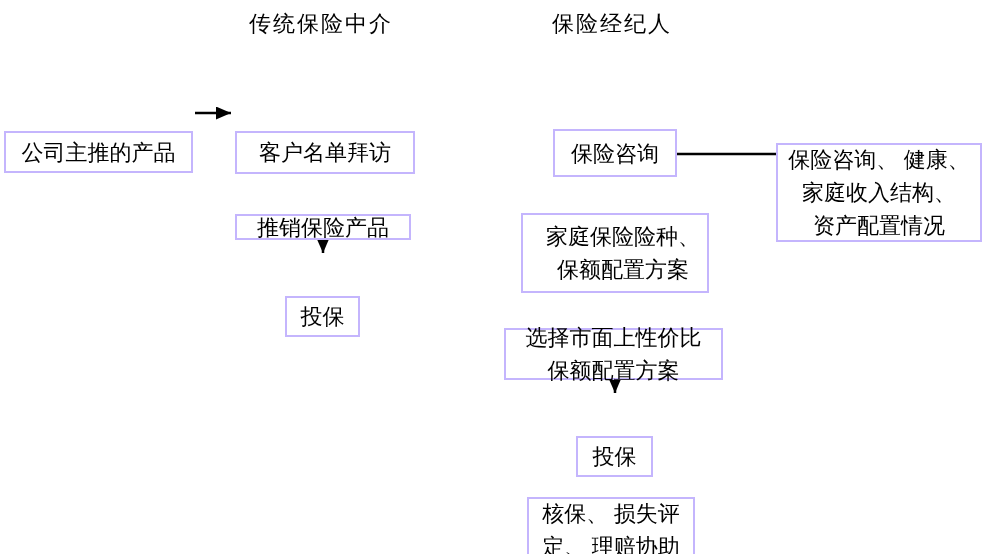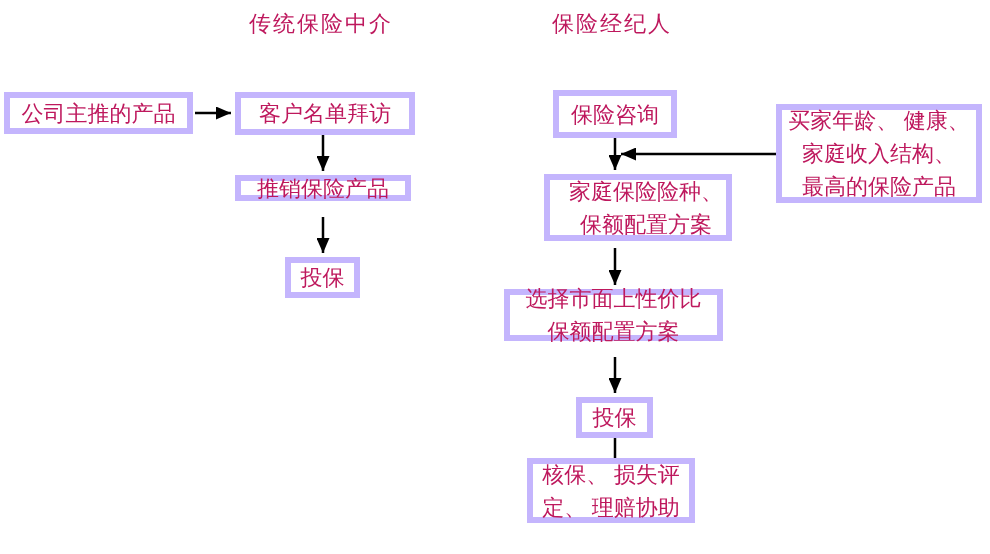--- a/index.html
+++ b/index.html
@@ -2,21 +2,21 @@
 <html><head>
 <meta charset="utf-8">
 <style>
   html, body { margin: 0; padding: 0; background: #ffffff; }
   .canvas {
     position: relative;
     width: 990px;
     height: 554px;
     background: #ffffff;
     font-family: "Liberation Serif", "DejaVu Serif", serif;
-    color: #be185d;
+    color: #000000;
     overflow: hidden;
   }
   .arrows {
     position: absolute;
     left: 0; top: 0;
     width: 990px; height: 554px;
   }
   .col-title {
     position: absolute;
     top: 10px;
@@ -24,41 +24,42 @@
     line-height: 28px;
     text-align: center;
     white-space: nowrap;
     letter-spacing: 2px;
   }
   #title-left  { left: 201px; width: 240px; }
   #title-right { left: 492px; width: 240px; }
   .node {
     position: absolute;
     box-sizing: border-box;
-    border: 6px solid #c4b5fd;
+    border: 2px solid #c4b5fd;
     background: #ffffff;
     display: flex;
     flex-direction: column;
     align-items: center;
     justify-content: center;
     font-size: 22px;
     line-height: 33px;
     text-align: center;
     white-space: nowrap;
+    margin-top: 39px;
   }
   .node .line { display: block; }
   
   #node-product     { left:   4px; top:  92px; width: 189px; height: 42px; }
   #node-visit       { left: 235px; top:  92px; width: 180px; height: 43px; }
   #node-sell        { left: 235px; top: 175px; width: 176px; height: 26px; }
   #node-insure-left { left: 285px; top: 257px; width:  75px; height: 41px; }
   
   #node-consult      { left: 553px; top:  90px; width: 124px; height: 48px; }
   #node-info         { left: 776px; top: 104px; width: 206px; height: 99px; }
-  #node-plan         { left: 544px; top: 174px; width: 188px; height: 67px; padding-left: 16px; }
+  #node-plan         { left: 521px; top: 174px; width: 188px; height: 80px; padding-left: 16px; }
   #node-select       { left: 504px; top: 289px; width: 219px; height: 52px; }
   #node-insure-right { left: 576px; top: 397px; width:  77px; height: 41px; }
   #node-claims       { left: 527px; top: 458px; width: 168px; height: 65px; }
 </style>
 </head>
 <body>
 
 <div class="canvas">
 
   <svg class="arrows" viewBox="0 0 990 554" xmlns="http://www.w3.org/2000/svg">
@@ -81,23 +82,23 @@
   <div class="col-title" id="title-right">保险经纪人</div>
 
   <div class="node" id="node-product">公司主推的产品</div>
   <div class="node" id="node-visit">客户名单拜访</div>
   <div class="node" id="node-sell">推销保险产品</div>
   <div class="node" id="node-insure-left">投保</div>
 
   <div class="node" id="node-consult">保险咨询</div>
 
   <div class="node" id="node-info">
-    <span class="line">买家年龄、 健康、</span>
+    <span class="line">保险咨询、 健康、</span>
     <span class="line">家庭收入结构、</span>
-    <span class="line">最高的保险产品</span>
+    <span class="line">资产配置情况</span>
   </div>
 
   <div class="node" id="node-plan">
     <span class="line">家庭保险险种、</span>
     <span class="line">保额配置方案</span>
   </div>
 
   <div class="node" id="node-select">
     <span class="line">选择市面上性价比</span>
     <span class="line">保额配置方案</span>

